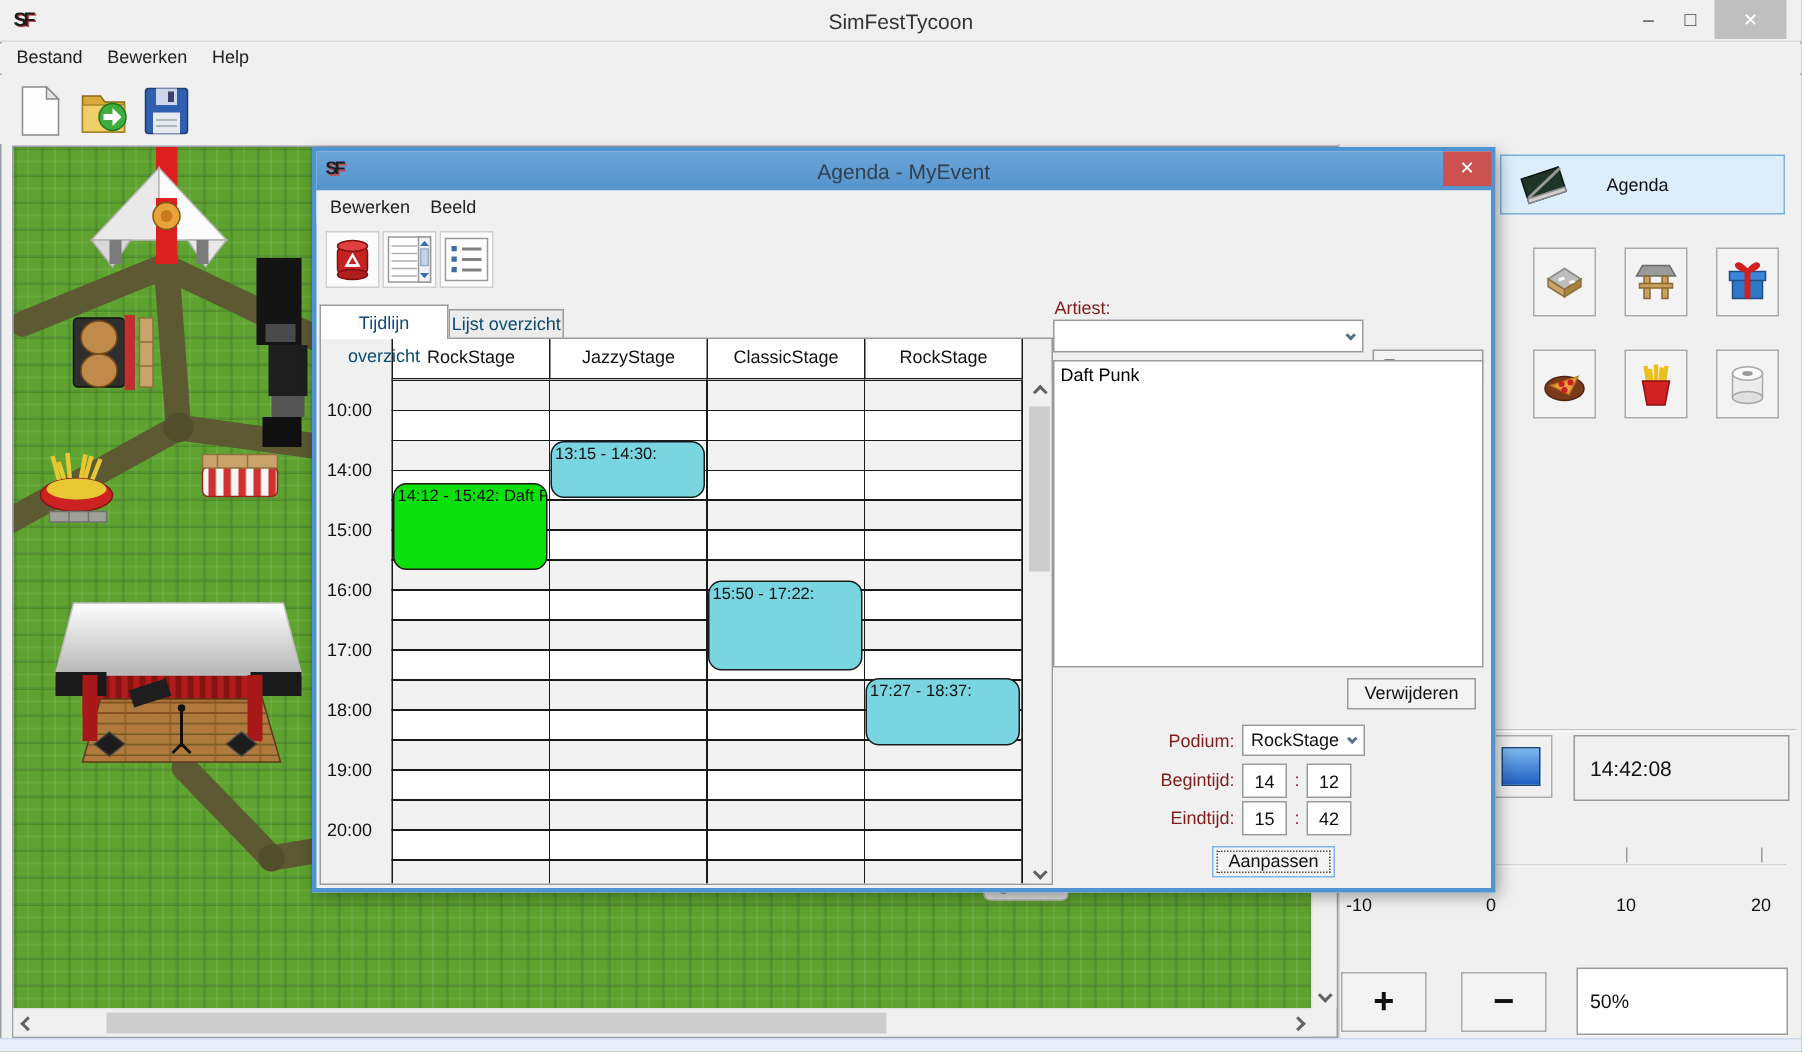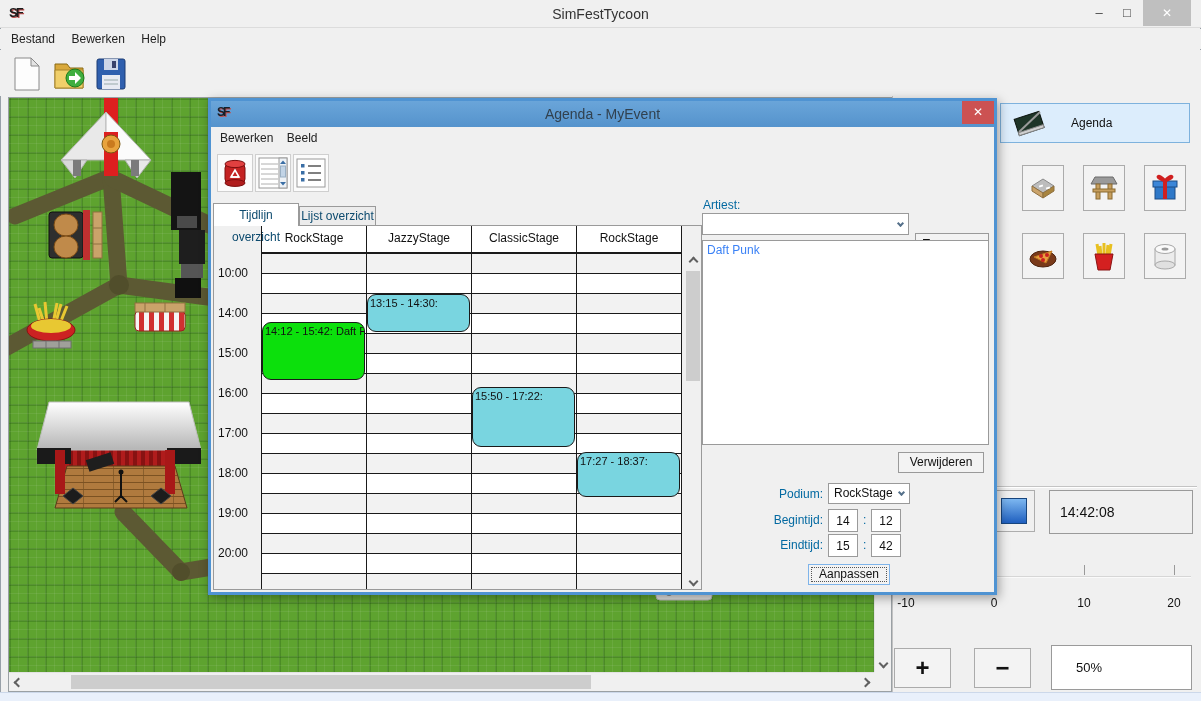--- a/index.html
+++ b/index.html
@@ -66,21 +66,21 @@
   .pause-ico { width:26px; height:26px; background:linear-gradient(#7db7f0,#1f5fbf); border:1px solid #17457e; }
   .clock-box { position:absolute; left:156px; top:394px; width:144px; height:44px;
     border:1px solid #9a9a9a; font-size:14px; color:#111; line-height:42px; padding-left:10px; }
   .slider-track { position:absolute; left:6px; top:480px; width:292px; height:2px; background:#d6d6d6; border-bottom:1px solid #fafafa; }
   .tick { position:absolute; width:1px; height:10px; background:#9a9a9a; top:469px; }
   .slider-lbl { position:absolute; top:500px; width:36px; text-align:center; font-size:12px; color:#111; }
   .zoom-btn { position:absolute; top:552px; width:57px; height:40px; background:#f3f3f3;
     border:1px solid #ababab; font-size:24px; font-weight:bold; color:#111;
     display:flex; align-items:center; justify-content:center; }
   .zoom-val { position:absolute; left:158px; top:549px; width:141px; height:45px;
-    background:#fff; border:1px solid #9a9a9a; font-size:13px; color:#111; line-height:43px; padding-left:24px; }
+    background:#fff; border:1px solid #9a9a9a; font-size:13px; color:#111; line-height:43px; padding-left:8px; }
 
   .statusbar { position:absolute; left:0; top:692px; width:1201px; height:9px;
     background:#e9f0fb; border-top:1px solid #ccd8ea; }
 
   
   .dialog { position:absolute; left:208px; top:98px; width:789px; height:497px;
     background:#f0f0f0; border:3px solid #4f93d2; box-shadow:2px 3px 10px rgba(0,0,0,.35); z-index:20; }
   .dlg-titlebar { position:absolute; left:0; top:0; width:783px; height:26px;
     background:linear-gradient(#6aa5d9,#5593cc); }
   .dlg-title { position:absolute; width:100%; text-align:center; line-height:26px; font-size:14px; color:#31414f; }
@@ -107,30 +107,30 @@
   .sched-body { position:absolute; left:47px; top:27px; width:421px; height:336px;
     background-image:
       repeating-linear-gradient(to right,#1a1a1a 0 1px, transparent 1px 105px),
       repeating-linear-gradient(to bottom,#1a1a1a 0 1px, #f2f2f2 1px 20px, #1a1a1a 20px 21px, #ffffff 21px 40px);
     border-right:1px solid #1a1a1a; }
   .events-layer { position:absolute; left:47px; top:27px; width:421px; height:336px; }
   .event { position:absolute; width:103px; border:1px solid #1a1a1a; border-radius:9px;
     font-size:11px; color:#111; padding:2px 2px; overflow:hidden; white-space:nowrap; }
   .sched-scroll { position:absolute; left:471px; top:27px; width:16px; height:336px; background:#f0f0f0; }
 
-  .dlg-label { position:absolute; font-size:12px; color:#0369a1; }
+  .dlg-label { position:absolute; font-size:12px; color:#7f1d1d; }
   .combo { position:absolute; background:#fff; border:1px solid #9a9a9a; font-size:12px; color:#111; }
   .combo .val { position:absolute; left:5px; top:0; line-height:20px; }
   .combo .arr { position:absolute; right:5px; top:7px; }
   .btn { position:absolute; background:#f3f3f3; border:1px solid #9a9a9a; font-size:12px; color:#111;
     text-align:center; }
   .btn.focused { border:1px solid #7eb4ea; outline:1px dotted #555; outline-offset:-4px; }
   .listbox { position:absolute; left:491px; top:139px; width:287px; height:205px;
     background:#fff; border:1px solid #9a9a9a; overflow:hidden; }
-  .list-item { font-size:12px; color:#3b82f6; padding:2px 4px; }
+  .list-item { font-size:12px; color:#000000; padding:2px 4px; }
   .tfield { position:absolute; width:30px; height:23px; border:1px solid #9a9a9a; background:#fff;
     font-size:12px; color:#111; text-align:center; font-family:inherit; }
 </style>
 </head>
 <body>
 
 <div id="app">
 
   <div class="titlebar">
     <div class="sf-logo">SF</div>

